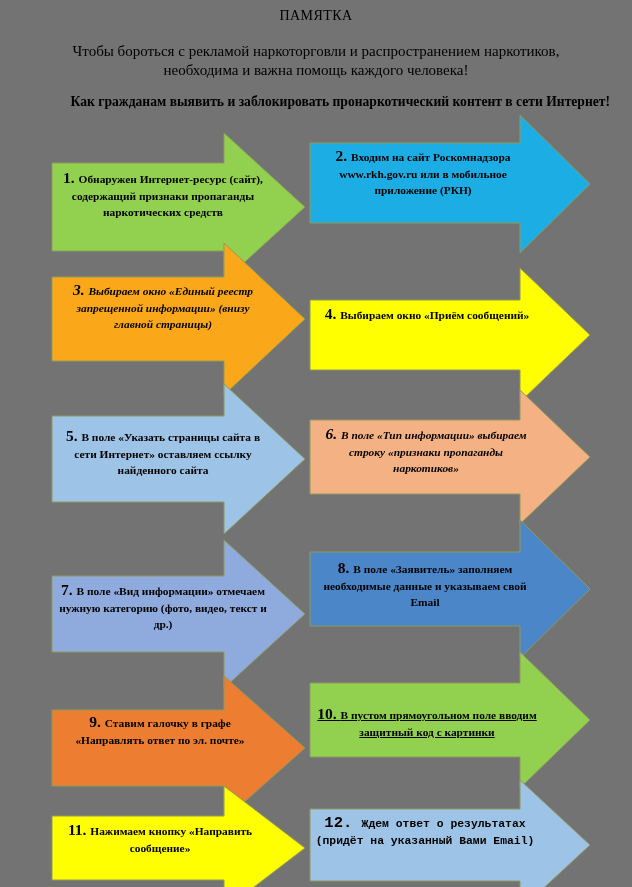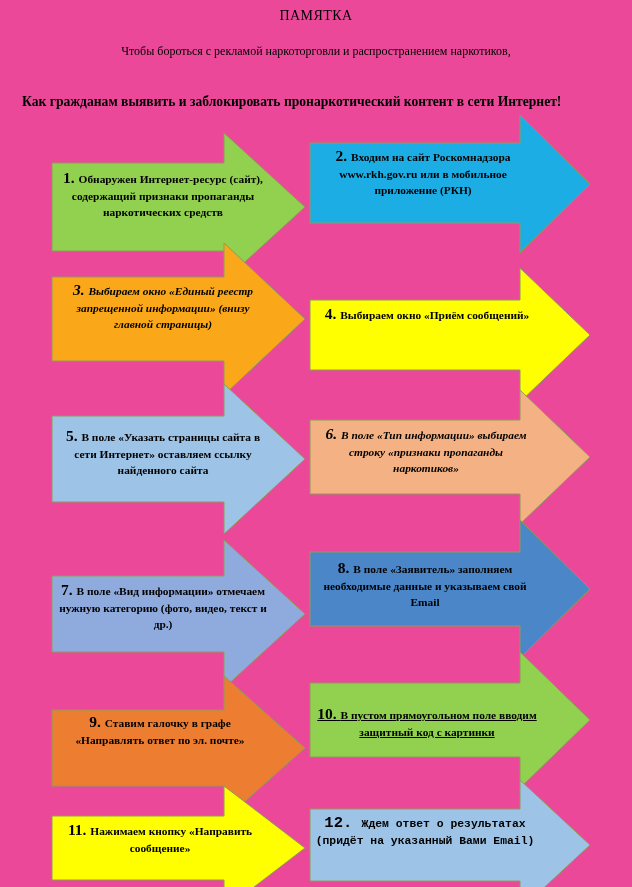--- a/index.html
+++ b/index.html
@@ -9,49 +9,49 @@
   }
   body {
     font-family: "Liberation Serif", "DejaVu Serif", serif;
     color: #000000;
   }
   #page {
     position: relative;
     width: 632px;
     height: 887px;
     overflow: hidden;
-    background: #ec4899;
+    background: #737373;
   }
 
   
   .doc-title {
     position: absolute;
     top: 8px;
     left: 0;
     width: 632px;
     text-align: center;
     font-size: 14px;
     font-weight: normal;
     letter-spacing: 0.4px;
   }
   .intro {
     position: absolute;
     top: 42px;
     left: 28px;
     width: 576px;
     text-align: center;
-    font-size: 12px;
+    font-size: 15px;
     line-height: 19px;
   }
   .intro-strong {
     position: absolute;
     top: 92px;
     left: 22px;
     width: 588px;
-    text-align: left;
+    text-align: right;
     font-size: 13.6px;
     font-weight: bold;
     line-height: 20px;
   }
 
   
   .arrows-svg {
     position: absolute;
     top: 0;
     left: 0;
@@ -80,20 +80,21 @@
 </style>
 </head>
 <body>
 
 <div id="page">
 
   <div class="doc-title">ПАМЯТКА</div>
 
   <div class="intro">
     <div>Чтобы бороться с рекламой наркоторговли и распространением наркотиков,</div>
+    <div>необходима и важна помощь каждого человека!</div>
   </div>
 
   <div class="intro-strong">Как гражданам выявить и заблокировать пронаркотический контент в сети Интернет!</div>
 
   <svg class="arrows-svg" id="arrows-svg" viewBox="0 0 632 887">
       <polygon points="52,163 224,163 224,133 305,207 224,281 224,251 52,251" fill="#92D050" class="arrow-shape"></polygon>
       <polygon points="310,143 520,143 520,115 590,184 520,253 520,223 310,223" fill="#1CADE4" class="arrow-shape"></polygon>
       <polygon points="52,277 224,277 224,243 305,319 224,395 224,361 52,361" fill="#FAA81A" class="arrow-shape"></polygon>
       <polygon points="310,300 520,300 520,268 590,335 520,402 520,370 310,370" fill="#FFFF00" class="arrow-shape"></polygon>
       <polygon points="52,416 224,416 224,384 305,459 224,534 224,502 52,502" fill="#9DC3E6" class="arrow-shape"></polygon>

